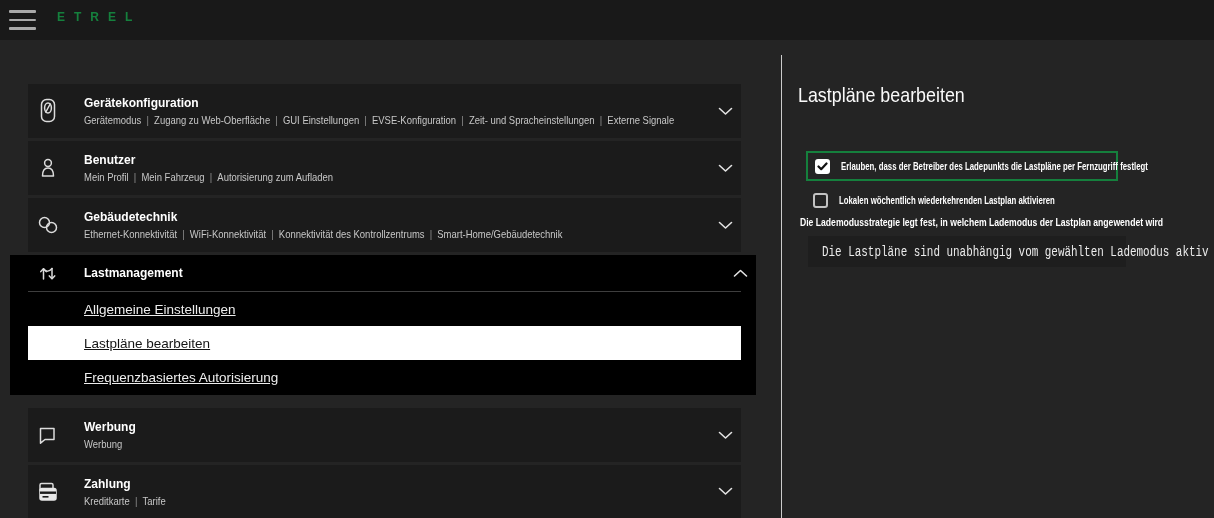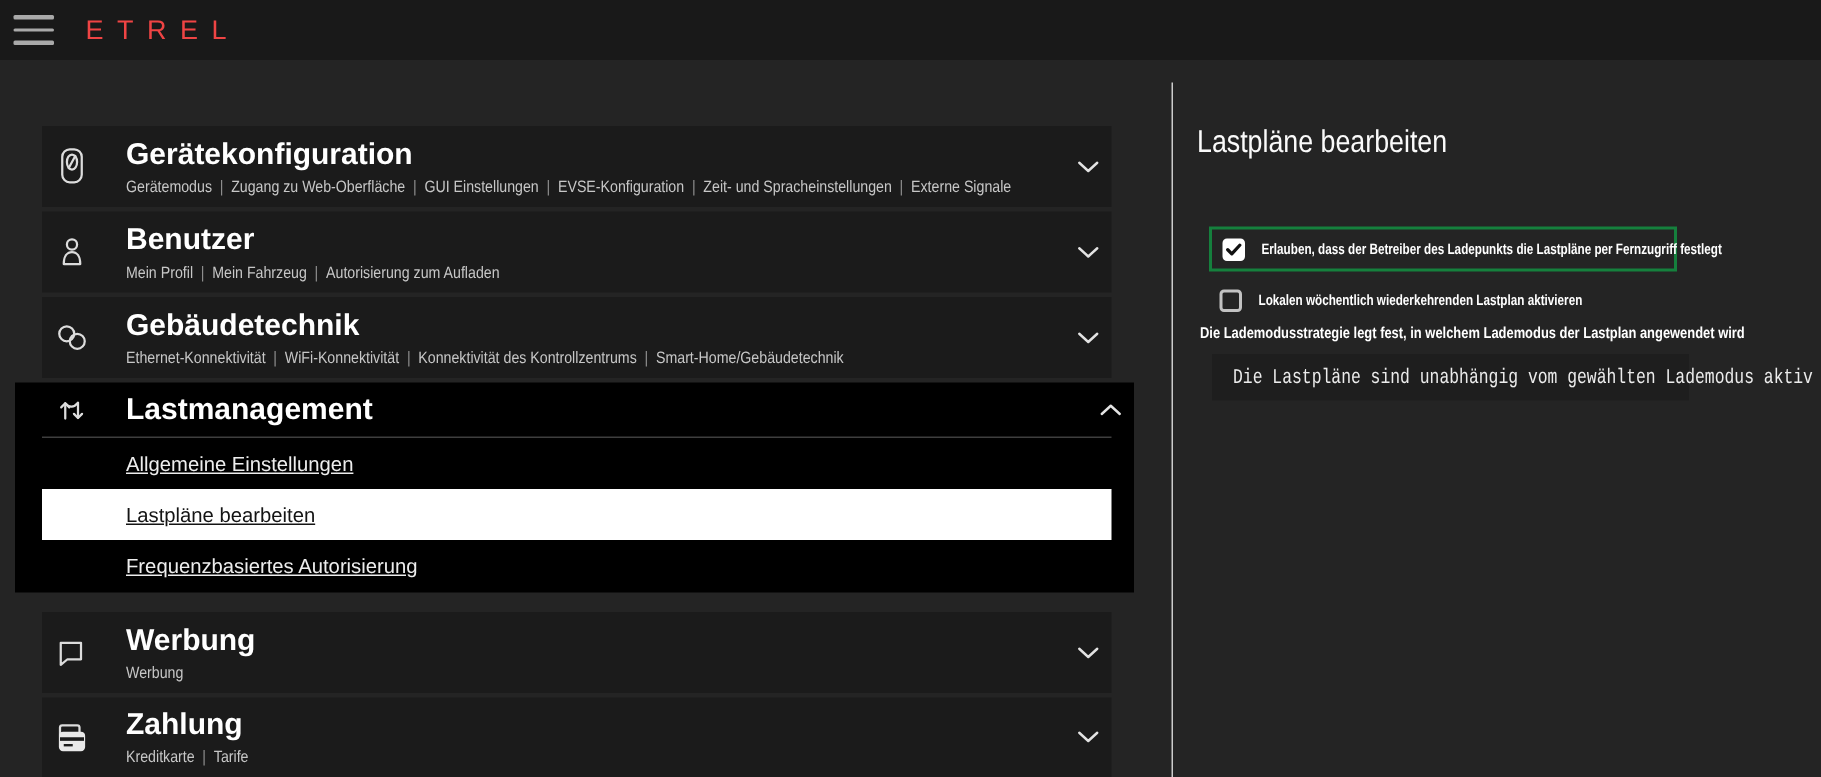--- a/index.html
+++ b/index.html
@@ -7,29 +7,29 @@
   #app {
     position:relative; width:1214px; height:518px; overflow:hidden;
     background:#242424; font-family:"Liberation Sans", sans-serif;
     -webkit-font-smoothing:antialiased;
   }
   
   .topbar { position:absolute; left:0; top:0; width:1214px; height:40px; background:#191919; }
   .burger { position:absolute; left:9px; top:10px; width:27px; height:20px;
             display:flex; flex-direction:column; justify-content:space-between; cursor:pointer; }
   .burger span { display:block; height:2.6px; background:#a9a9a9; border-radius:1px; }
-  .logo { position:absolute; left:57px; top:10px; font-size:18px; font-weight:400;
-          letter-spacing:9px; color:#ef4444; }
+  .logo { position:absolute; left:57px; top:10px; font-size:12px; font-weight:700;
+          letter-spacing:9px; color:#15803d; }
   
   .sec { position:absolute; left:28px; width:713px; height:54px; background:#1b1b1b;
          display:flex; align-items:center; cursor:pointer; }
   .iconbox { flex:0 0 40px; display:flex; align-items:center; justify-content:center; }
   .iconbox svg { stroke:#dcdcdc; fill:none; stroke-width:1.5; stroke-linecap:round; stroke-linejoin:round; }
   .sec-text { margin-left:16px; min-width:0; }
-  .sec-title { font-size:20px; font-weight:700; color:#fff; white-space:nowrap; }
+  .sec-title { font-size:12px; font-weight:700; color:#fff; white-space:nowrap; }
   .sec-sub { margin-top:4px; font-size:11px; color:#c7c7c7; white-space:nowrap;
              transform:scaleX(0.86); transform-origin:0 50%; }
   .sec-sub .sep { color:#8f8f8f; padding:0 6px; }
   .sec-sub .subitem { cursor:pointer; }
   .chev { margin-left:auto; margin-right:8px; display:flex; align-items:center; }
   .chev svg { stroke:#e3e3e3; fill:none; stroke-width:1.6; stroke-linecap:round; stroke-linejoin:round; }
   
   .sec-expanded { position:absolute; left:10px; top:255px; width:746px; height:140px;
                   background:#000; }
   .sec-exp-head { display:flex; align-items:center; height:36px; padding-left:18px; cursor:pointer; }

